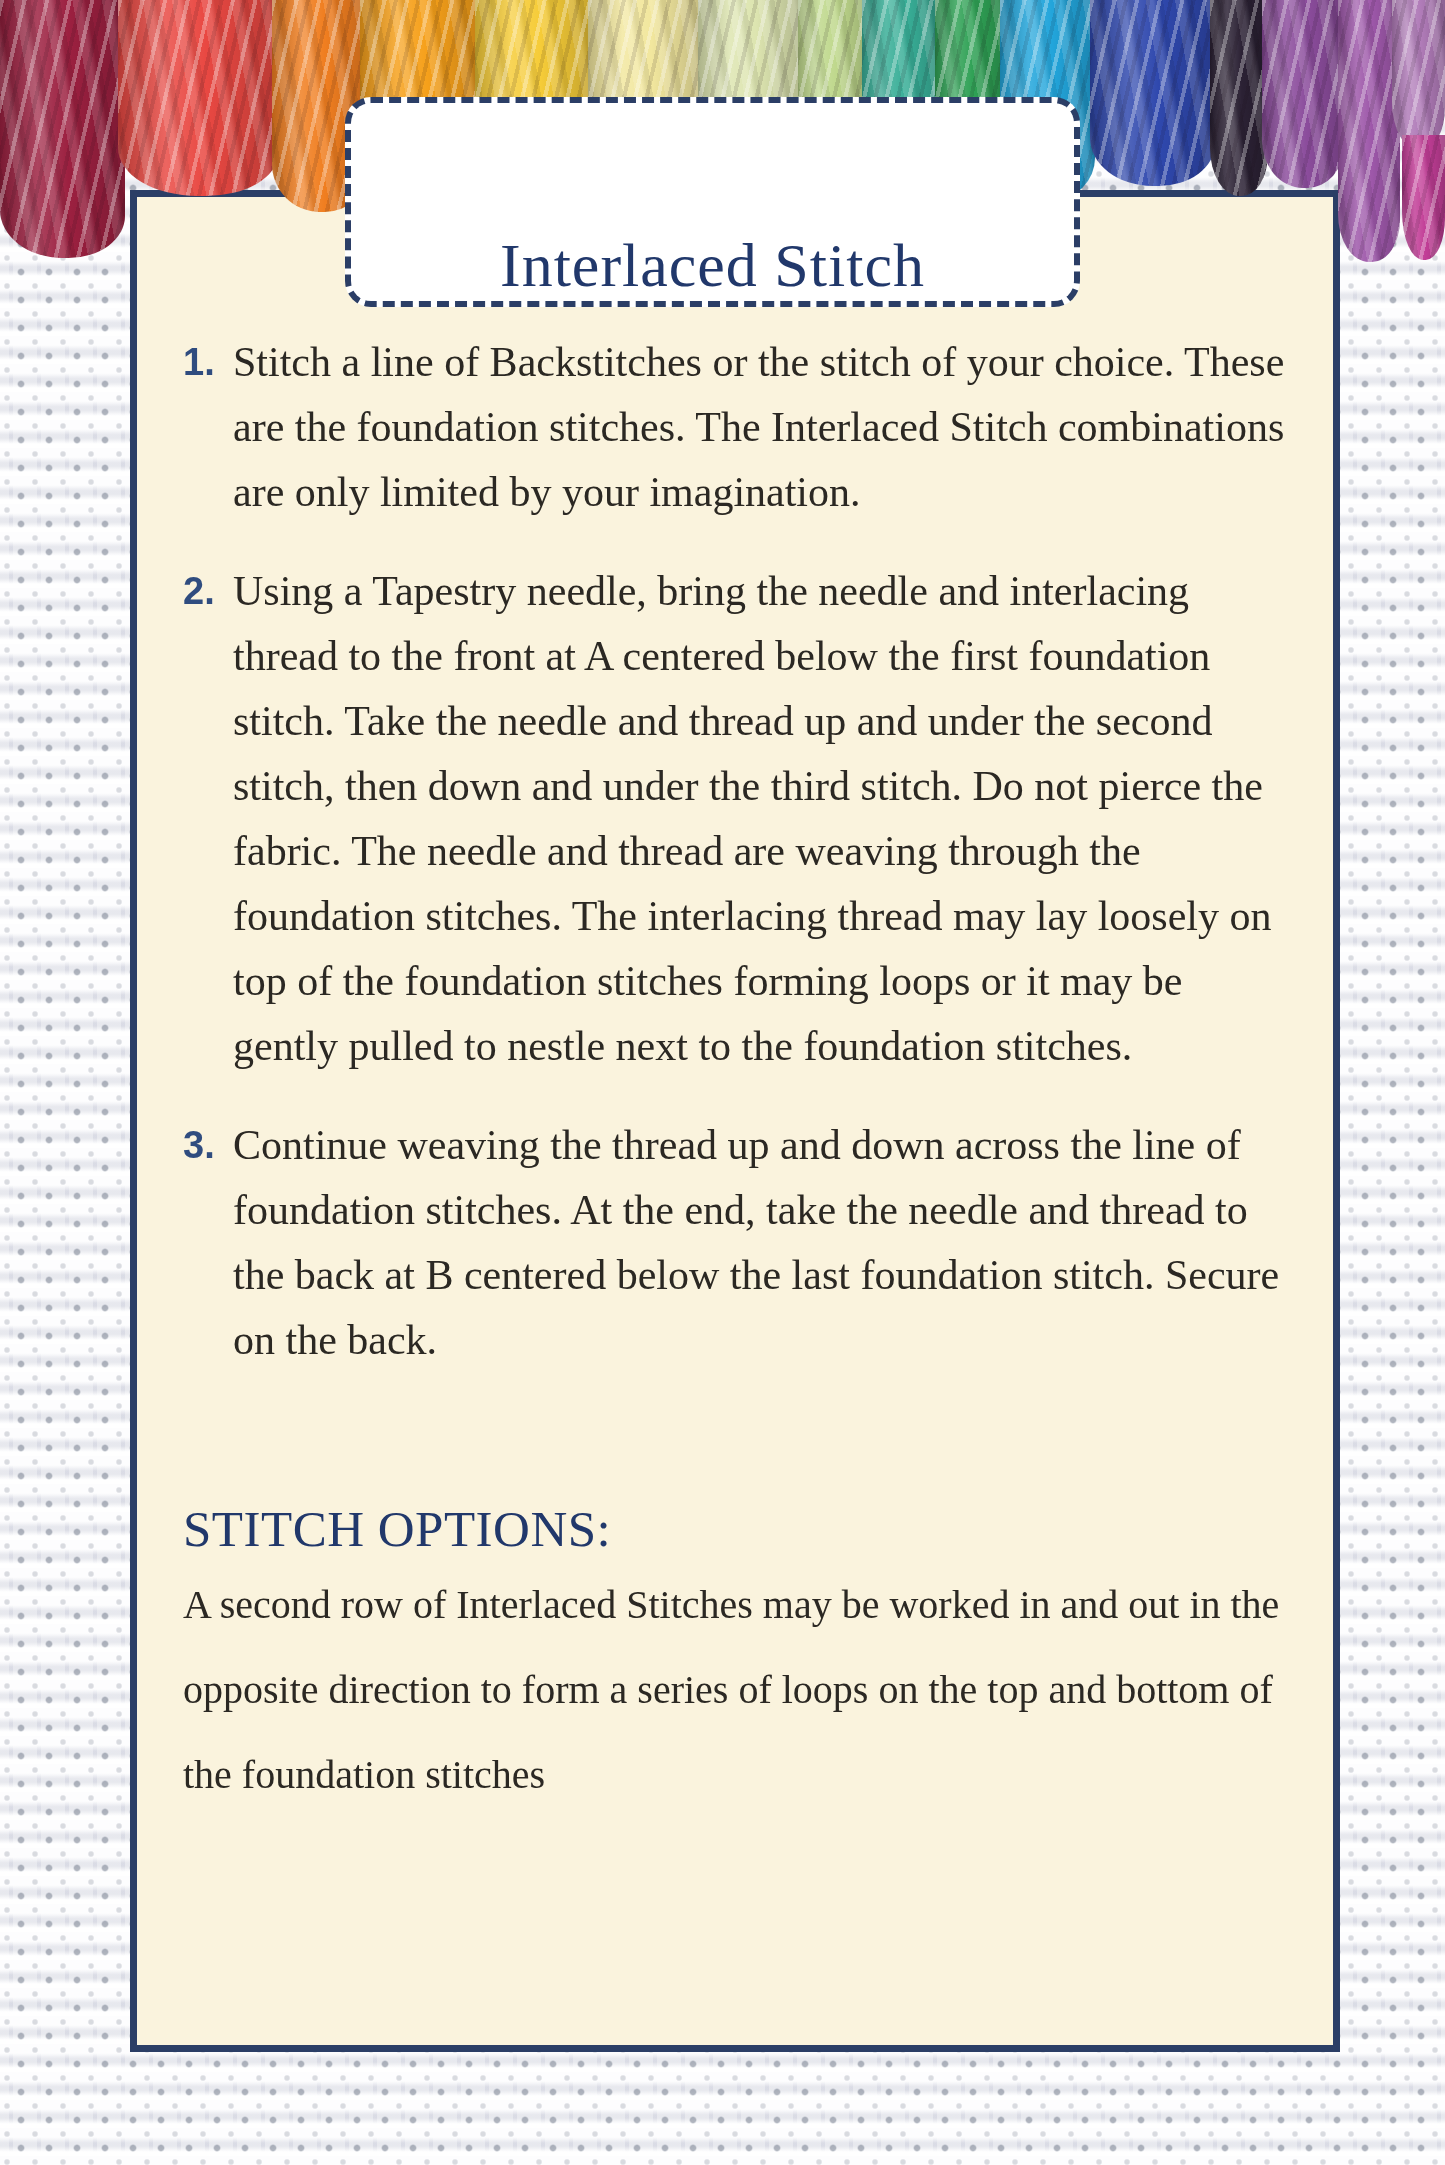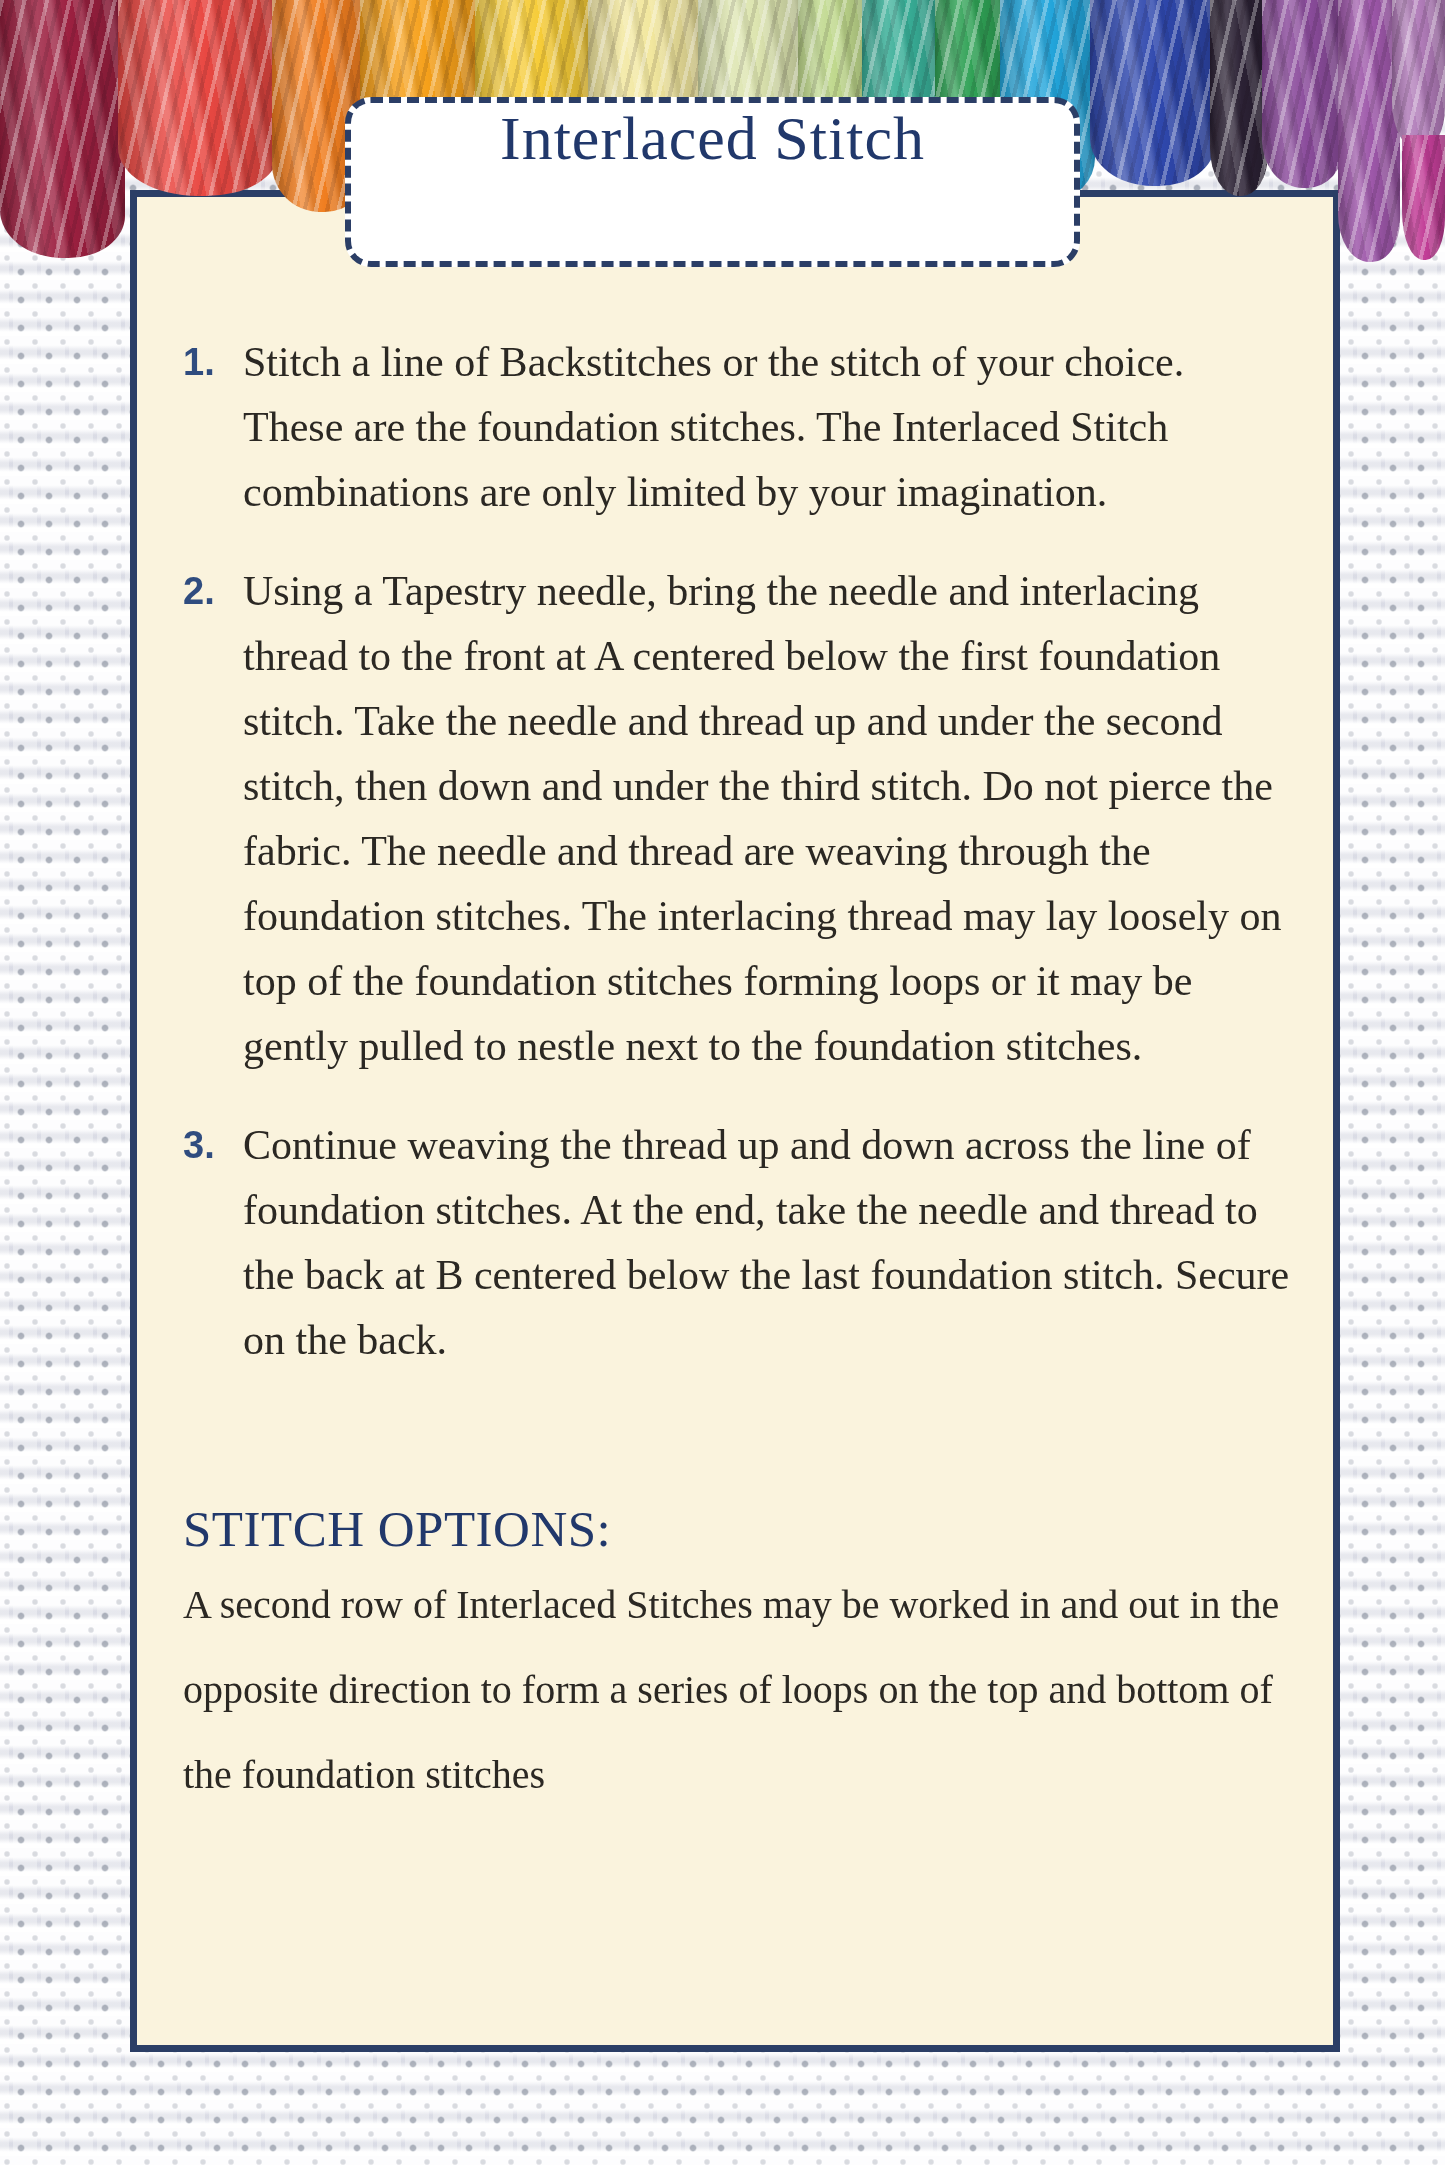--- a/index.html
+++ b/index.html
@@ -26,21 +26,21 @@
     box-sizing:border-box; background:var(--cream);
     border:7px solid var(--navy); z-index:2;
   }
   .box-inner{ box-sizing:border-box; height:100%; padding:133px 42px 0 46px; }
 
   .item{ display:flex; margin:0 0 34px 0; }
   .num{
     flex:0 0 50px; font-family:"Liberation Sans", sans-serif; font-weight:bold;
     font-size:38px; line-height:65px; color:var(--num-blue);
   }
-  .itxt{ flex:1 1 auto; font-size:42px; line-height:65px; color:var(--body-ink);margin-left:10px; }
+  .itxt{ flex:1 1 auto; font-size:42px; line-height:65px; color:var(--body-ink); }
 
   .options-heading{
     margin-top:124px; font-size:51px; line-height:65px; font-weight:normal;
     color:var(--title-navy); letter-spacing:0.5px;
   }
   .option-para{
     font-size:40px; line-height:85px; color:var(--body-ink);
     margin:0 0 25px 0;
   }
 
@@ -50,24 +50,24 @@
     position:absolute; top:0;
     border-radius:0 0 45% 50% / 0 0 42px 48px;
     background-image:
       repeating-linear-gradient(103deg, rgba(255,255,255,0.30) 0 4px, rgba(255,255,255,0) 4px 11px, rgba(25,12,22,0.12) 11px 15px, rgba(0,0,0,0) 15px 22px),
       repeating-linear-gradient(80deg, rgba(255,255,255,0.14) 0 7px, rgba(0,0,0,0.08) 13px 17px, rgba(255,255,255,0) 17px 29px),
       linear-gradient(90deg, rgba(0,0,0,0.22), rgba(255,255,255,0.16) 30%, rgba(255,255,255,0) 55%, rgba(0,0,0,0.20));
   }
 
   
   .title-box{
-    position:absolute; left:345px; top:97px; width:735px; height:170px; z-index:4;
+    position:absolute; left:345px; top:97px; width:735px; height:210px; z-index:4;
     box-sizing:border-box; background:#ffffff;
     border:6px dashed var(--navy); border-radius:26px;
-    display:flex; align-items:flex-start; justify-content:center;
+    display:flex; align-items:flex-end; justify-content:center;
   }
   .title-box h1{
     margin:0; font-weight:normal; font-size:62px; letter-spacing:1px;
     color:var(--title-navy); font-family:"Liberation Serif", serif;
   }
 
   .page-number{
     position:absolute; left:1270px; top:1939px; z-index:1;
     font-size:58px; color:var(--pagenum);
   }

